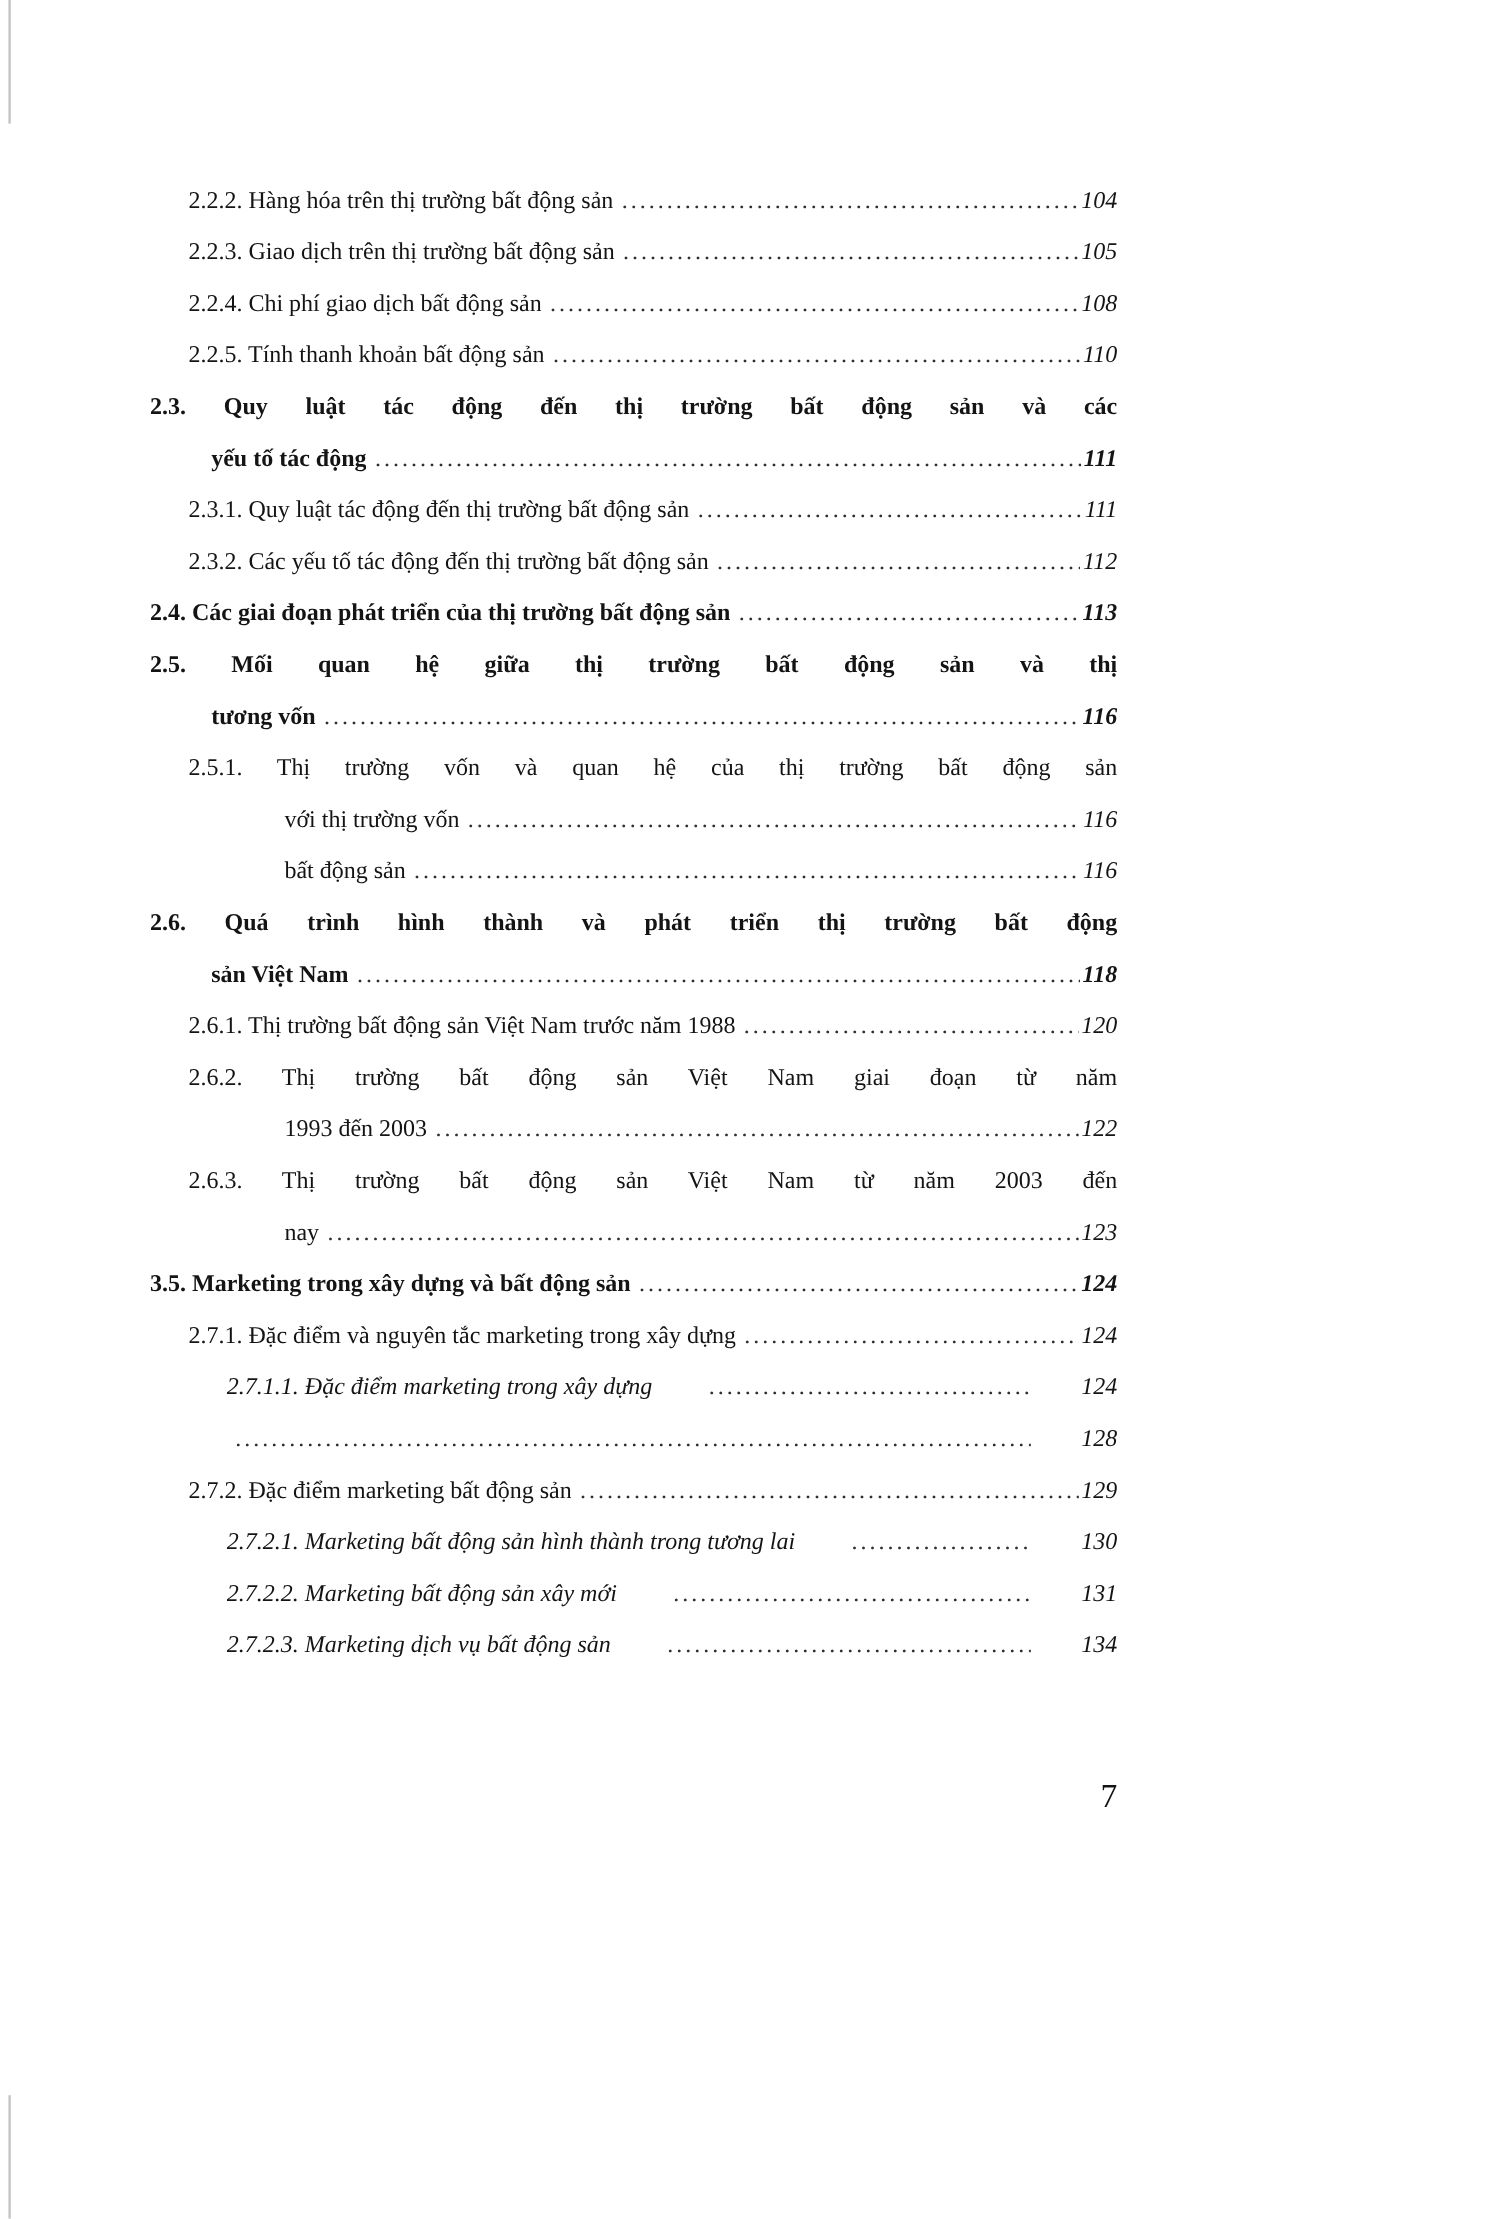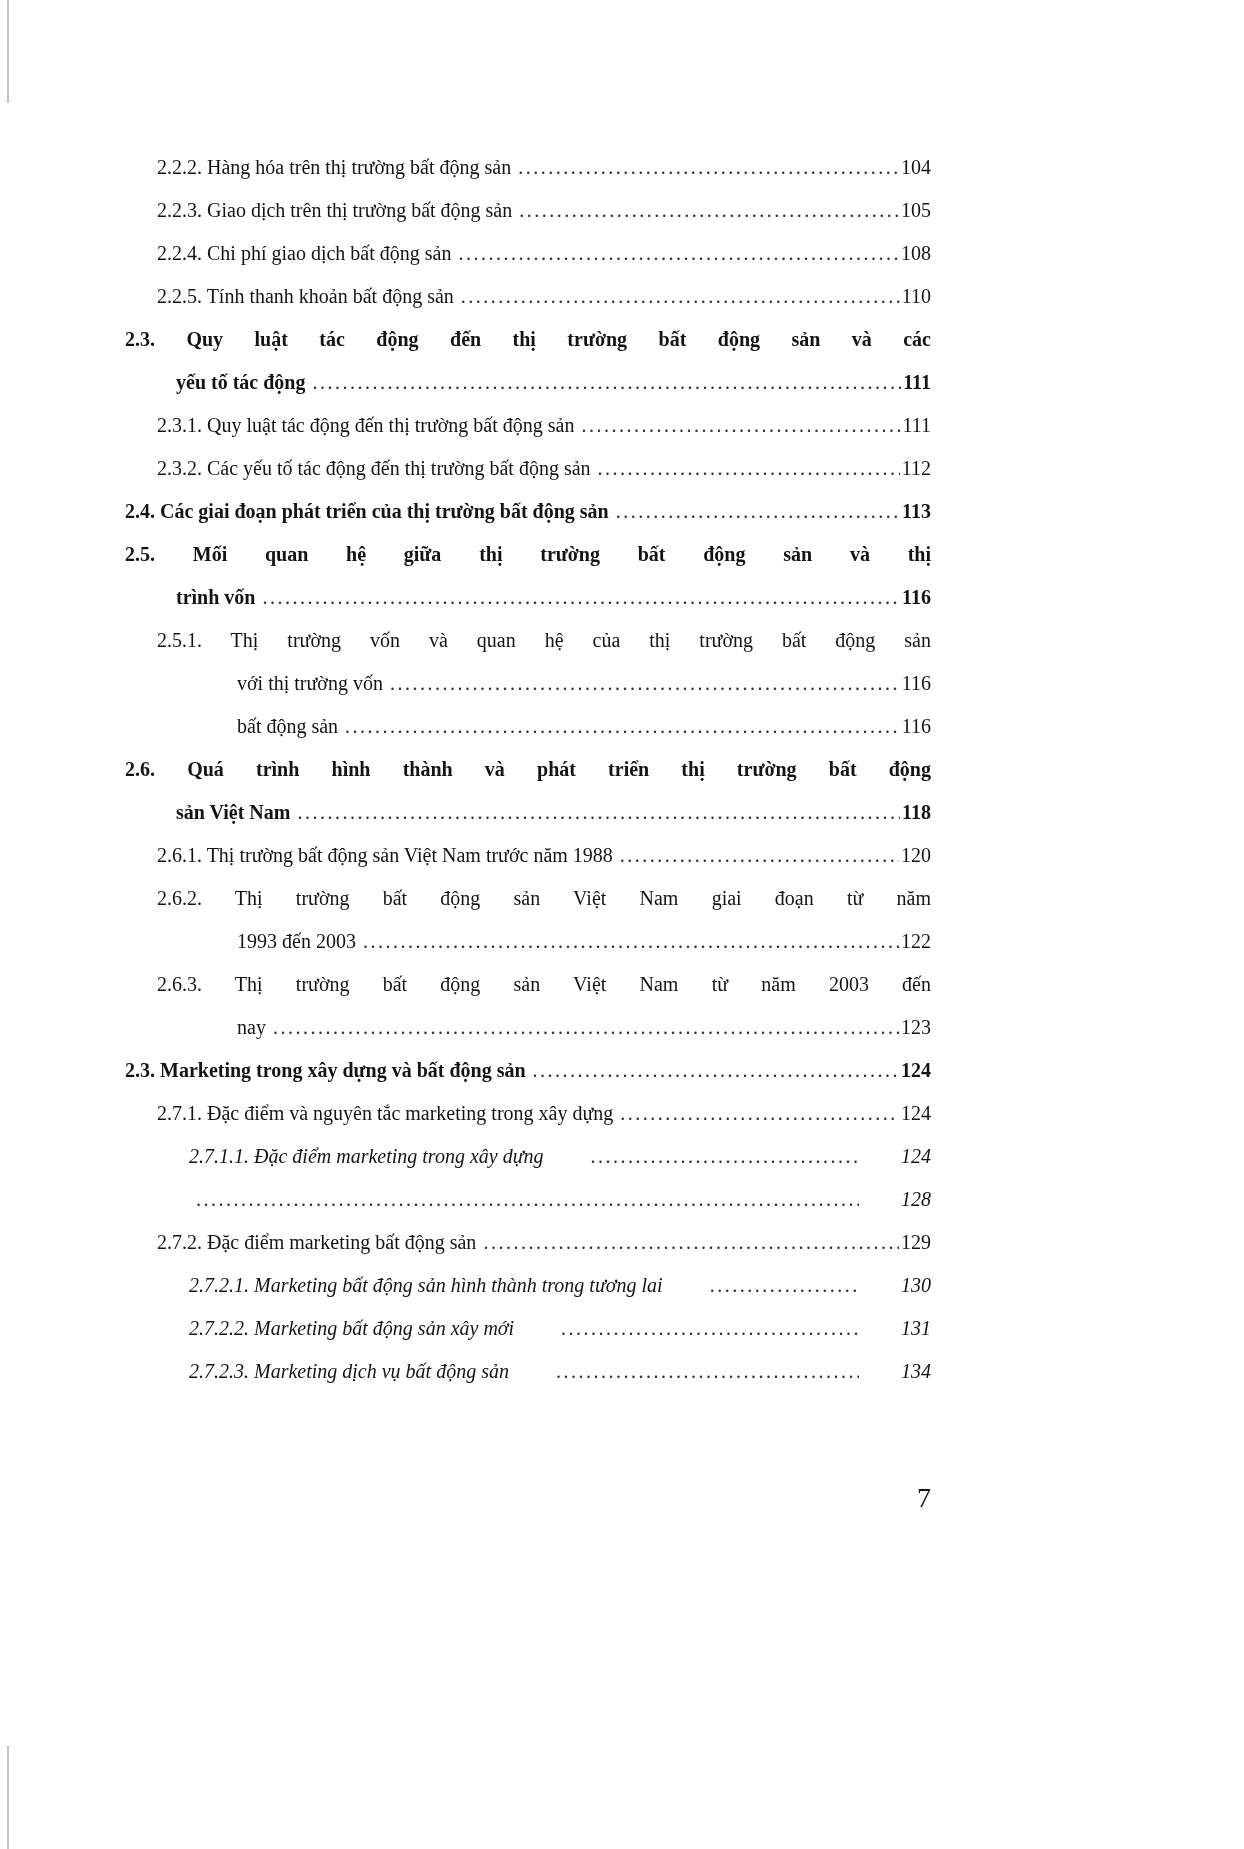--- a/index.html
+++ b/index.html
@@ -64,20 +64,21 @@
   .leader::after {
     content: "..........................................................................................................................................................";
     letter-spacing: 2.5px;
     font-weight: normal;
     font-style: normal;
     color: #2e2e2e;
   }
   .page-num {
     flex: 0 0 auto;
     white-space: nowrap;
+    font-style: italic;
   }
   .footer-page {
     position: absolute;
     left: 125px;
     top: 1482px;
     width: 806px;
     text-align: right;
     font-size: 28px;
     color: #141414;
   }
@@ -142,21 +143,21 @@
     <span class="leader"></span>
     <span class="page-num">113</span>
   </div>
 
   <div class="row ind-l2 st-bold justify">
     <span class="text">2.5. Mối quan hệ giữa thị trường bất động sản và thị</span>
 
   </div>
 
   <div class="row ind-l2c st-bold">
-    <span class="text">trình vốn</span>
+    <span class="text">tương vốn</span>
     <span class="leader"></span>
     <span class="page-num">116</span>
   </div>
 
   <div class="row ind-l3 st-normal justify">
     <span class="text">2.5.1. Thị trường vốn và quan hệ của thị trường bất động sản</span>
 
   </div>
 
   <div class="row ind-l3c st-normal">
@@ -205,21 +206,21 @@
 
   </div>
 
   <div class="row ind-l3c st-normal">
     <span class="text">nay</span>
     <span class="leader"></span>
     <span class="page-num">123</span>
   </div>
 
   <div class="row ind-l2 st-bold">
-    <span class="text">2.3. Marketing trong xây dựng và bất động sản</span>
+    <span class="text">3.5. Marketing trong xây dựng và bất động sản</span>
     <span class="leader"></span>
     <span class="page-num">124</span>
   </div>
 
   <div class="row ind-l3 st-normal">
     <span class="text">2.7.1. Đặc điểm và nguyên tắc marketing trong xây dựng</span>
     <span class="leader"></span>
     <span class="page-num">124</span>
   </div>
 

